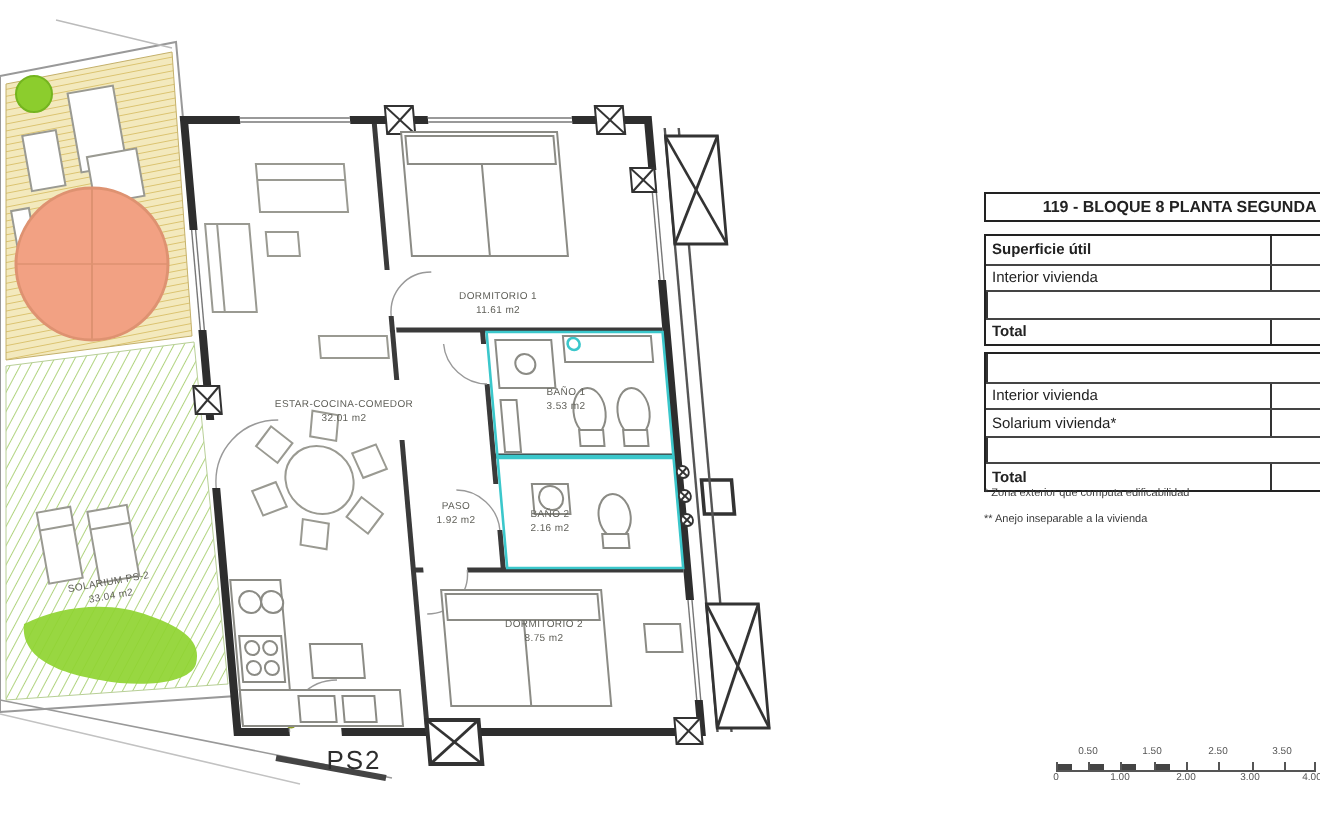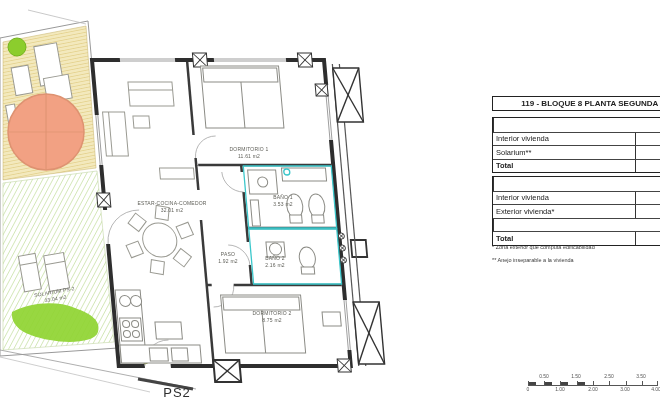--- a/index.html
+++ b/index.html
@@ -297,54 +297,54 @@
   </div>
   <div class="room-label" style="left:272px;top:316px;">
     <span>DORMITORIO 2</span><br>
     <span>8.75 m2</span>
   </div>
   <div class="room-label tilt" style="left:55px;top:295px;">
     <span>SOLARIUM PS-2</span><br>
     <span>33.04 m2</span>
   </div>
 
-  <div class="plan-id" style="left:177px;top:392px;">PS2</div>
+  <div class="plan-id" style="left:177px;top:380px;">PS2</div>
 
   <div class="title-box">
     <span>119 - BLOQUE 8 PLANTA SEGUNDA 2</span>
   </div>
 
   <div class="tbl" style="top:117px;">
     <div class="trow bold">
+      <span class="c1">Superficie útil</span>
         <span class="c2"></span>
     </div>
     <div class="trow">
       <span class="c1">Interior vivienda</span>
         <span class="c2"></span>
     </div>
     <div class="trow">
-      <span class="c1">Solarium**</span>
         <span class="c2"></span>
     </div>
     <div class="trow bold">
       <span class="c1">Total</span>
         <span class="c2"></span>
     </div>
   </div>
 
   <div class="tbl" style="top:176px;">
     <div class="trow bold">
         <span class="c2"></span>
     </div>
     <div class="trow">
       <span class="c1">Interior vivienda</span>
         <span class="c2"></span>
     </div>
     <div class="trow">
-      <span class="c1">Exterior vivienda*</span>
+      <span class="c1">Solarium vivienda*</span>
         <span class="c2"></span>
     </div>
     <div class="trow">
         <span class="c2"></span>
     </div>
     <div class="trow bold">
       <span class="c1">Total</span>
         <span class="c2"></span>
     </div>
   </div>

